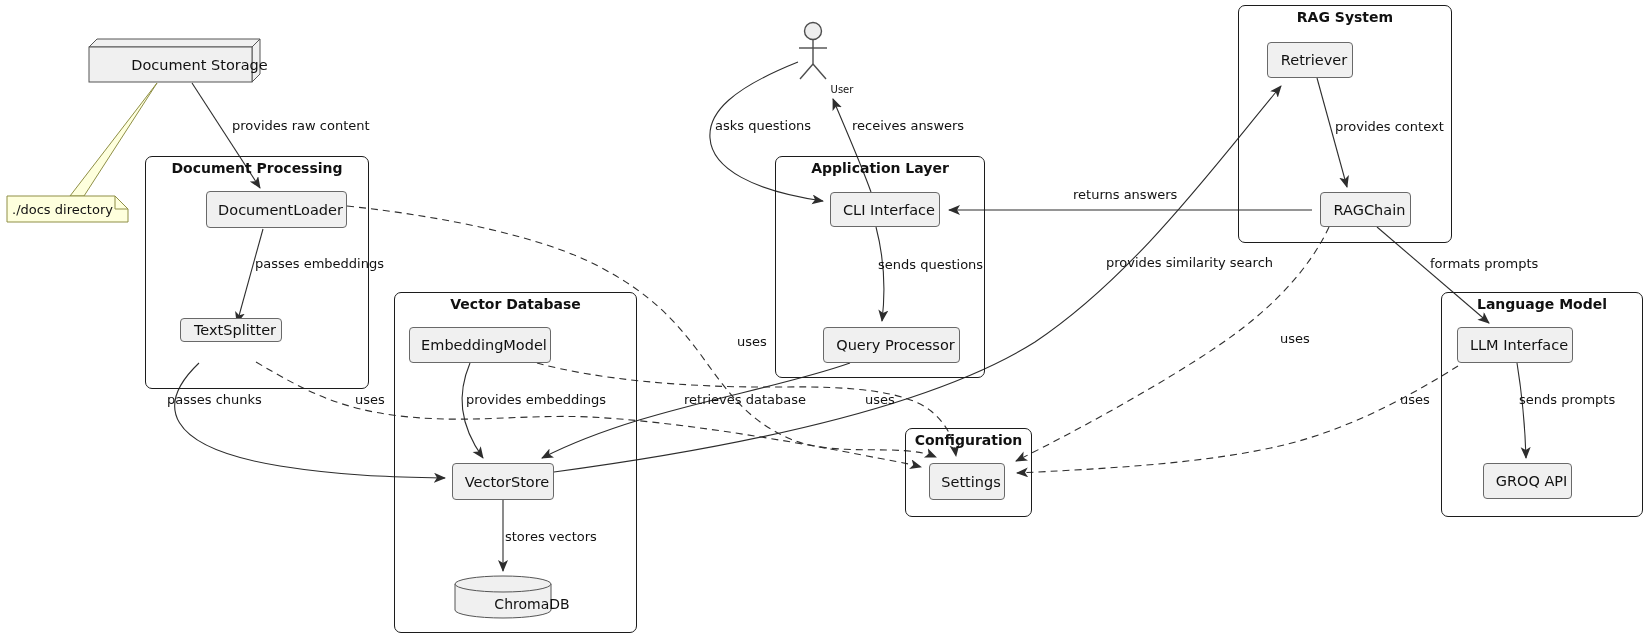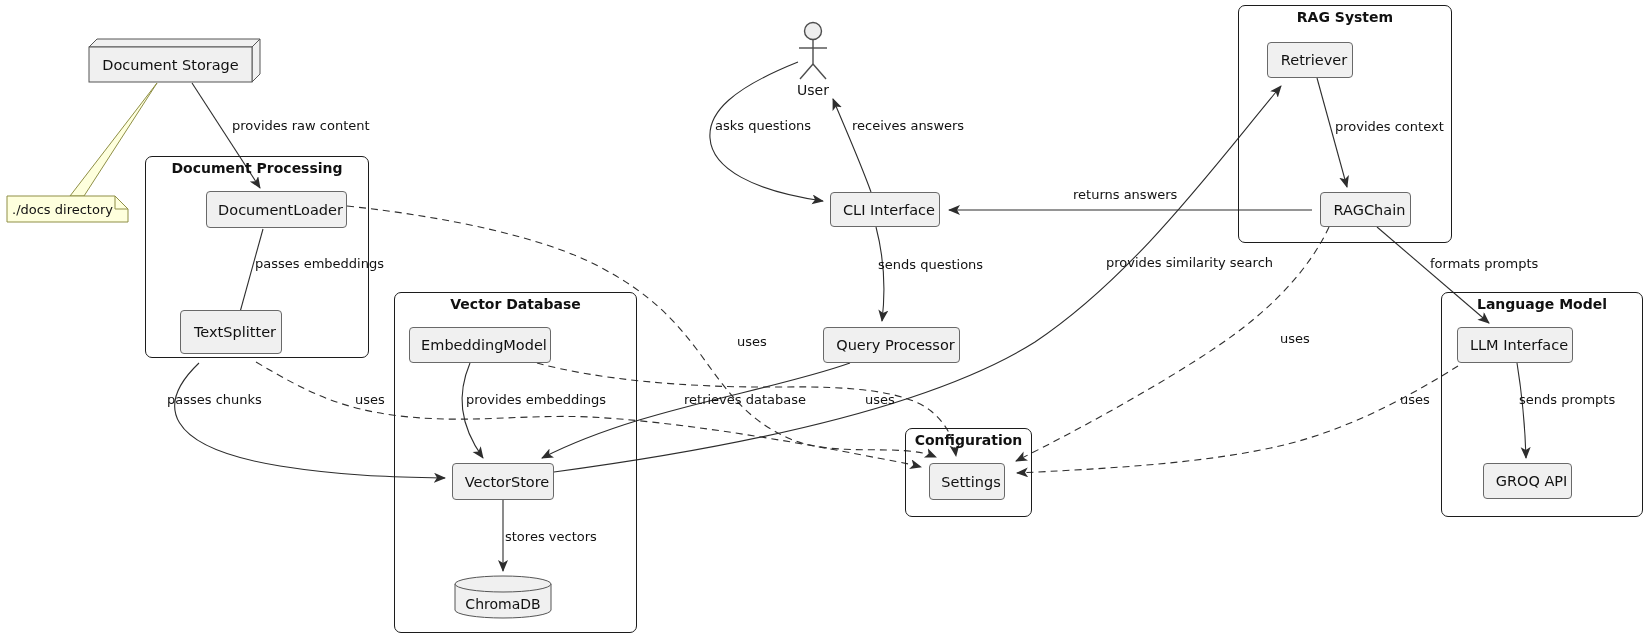--- a/index.html
+++ b/index.html
@@ -20,21 +20,21 @@
   .comp{
     position:absolute;border:1px solid #696969;border-radius:4px;
     background:#f0f0f0;display:flex;align-items:center;justify-content:center;
     font-size:14.5px;z-index:2;box-sizing:border-box;white-space:nowrap;padding-left:8px;
   }
   .edge-label{
     position:absolute;font-size:13px;white-space:nowrap;z-index:3;
   }
   .shape-label{
     position:absolute;display:flex;align-items:center;justify-content:center;
-    font-size:14.5px;z-index:2;white-space:nowrap;
+    font-size:14.5px;z-index:2;white-space:nowrap;margin-left:29px;
   }
   .note-label{
     position:absolute;font-size:13px;z-index:2;white-space:nowrap;
   }
 </style>
 </head>
 <body>
 
 <div id="canvas">
 
@@ -90,51 +90,54 @@
       <path d="M1329,227 C1308,272 1268,312 1218,346 C1160,385 1082,428 1016,461" marker-end="url(#ah)"></path>
       <path d="M1458,366 C1418,391 1358,426 1288,444 C1208,464 1098,469 1017,473" marker-end="url(#ah)"></path>
     </g>
 
     <g>
       <polygon points="7,196 115,196 128,209 128,222 7,222" fill="#feffdd" stroke="#8f8f46" stroke-width="1"></polygon>
       <polyline points="115,196 115,209 128,209" fill="none" stroke="#8f8f46" stroke-width="1"></polyline>
     </g>
   </svg>
 
-  <div class="pkg" style="left:145px;top:156px;width:224px;height:202px;">
+  <div class="pkg" style="left:145px;top:156px;width:224px;height:233px;">
     <div class="pkg-title">Document Processing</div>
   </div>
   <div class="pkg" style="left:394px;top:292px;width:243px;height:341px;">
     <div class="pkg-title">Vector Database</div>
+  </div>
+  <div class="pkg" style="left:775px;top:156px;width:210px;height:222px;">
+    <div class="pkg-title">Application Layer</div>
   </div>
   <div class="pkg" style="left:905px;top:428px;width:127px;height:89px;">
     <div class="pkg-title">Configuration</div>
   </div>
   <div class="pkg" style="left:1441px;top:292px;width:202px;height:225px;">
     <div class="pkg-title">Language Model</div>
   </div>
   <div class="pkg" style="left:1238px;top:5px;width:214px;height:238px;">
     <div class="pkg-title">RAG System</div>
   </div>
 
   <div class="comp" style="left:206px;top:191px;width:141px;height:37px;">DocumentLoader</div>
-  <div class="comp" style="left:180px;top:310px;width:102px;height:44px;">TextSplitter</div>
+  <div class="comp" style="left:180px;top:318px;width:102px;height:24px;">TextSplitter</div>
   <div class="comp" style="left:409px;top:327px;width:142px;height:36px;">EmbeddingModel</div>
   <div class="comp" style="left:452px;top:463px;width:102px;height:37px;">VectorStore</div>
   <div class="comp" style="left:830px;top:192px;width:110px;height:35px;">CLI Interface</div>
   <div class="comp" style="left:823px;top:327px;width:137px;height:36px;">Query Processor</div>
   <div class="comp" style="left:929px;top:463px;width:76px;height:37px;">Settings</div>
   <div class="comp" style="left:1267px;top:42px;width:86px;height:36px;">Retriever</div>
   <div class="comp" style="left:1312px;top:192px;width:91px;height:35px;margin-left:8px;">RAGChain</div>
   <div class="comp" style="left:1457px;top:327px;width:116px;height:36px;">LLM Interface</div>
   <div class="comp" style="left:1483px;top:463px;width:89px;height:36px;">GROQ API</div>
 
   <div class="shape-label" style="left:89px;top:47px;width:163px;height:35px;">Document Storage</div>
   <div class="shape-label" style="left:455px;top:595px;width:96px;height:18px;font-size:14px;">ChromaDB</div>
-  <div class="shape-label" style="left:783px;top:82px;width:60px;height:15px;font-size:14px;">User</div>
+  <div class="shape-label" style="left:783px;top:82px;width:60px;height:15px;font-size:10px;">User</div>
   <div class="note-label" style="left:12px;top:202px;">./docs directory</div>
 
   <div class="edge-label" style="left:232px;top:118px;">provides raw content</div>
   <div class="edge-label" style="left:255px;top:256px;">passes embeddings</div>
   <div class="edge-label" style="left:167px;top:392px;">passes chunks</div>
   <div class="edge-label" style="left:355px;top:392px;">uses</div>
   <div class="edge-label" style="left:466px;top:392px;">provides embeddings</div>
   <div class="edge-label" style="left:505px;top:529px;">stores vectors</div>
   <div class="edge-label" style="left:684px;top:392px;">retrieves database</div>
   <div class="edge-label" style="left:865px;top:392px;">uses</div>

